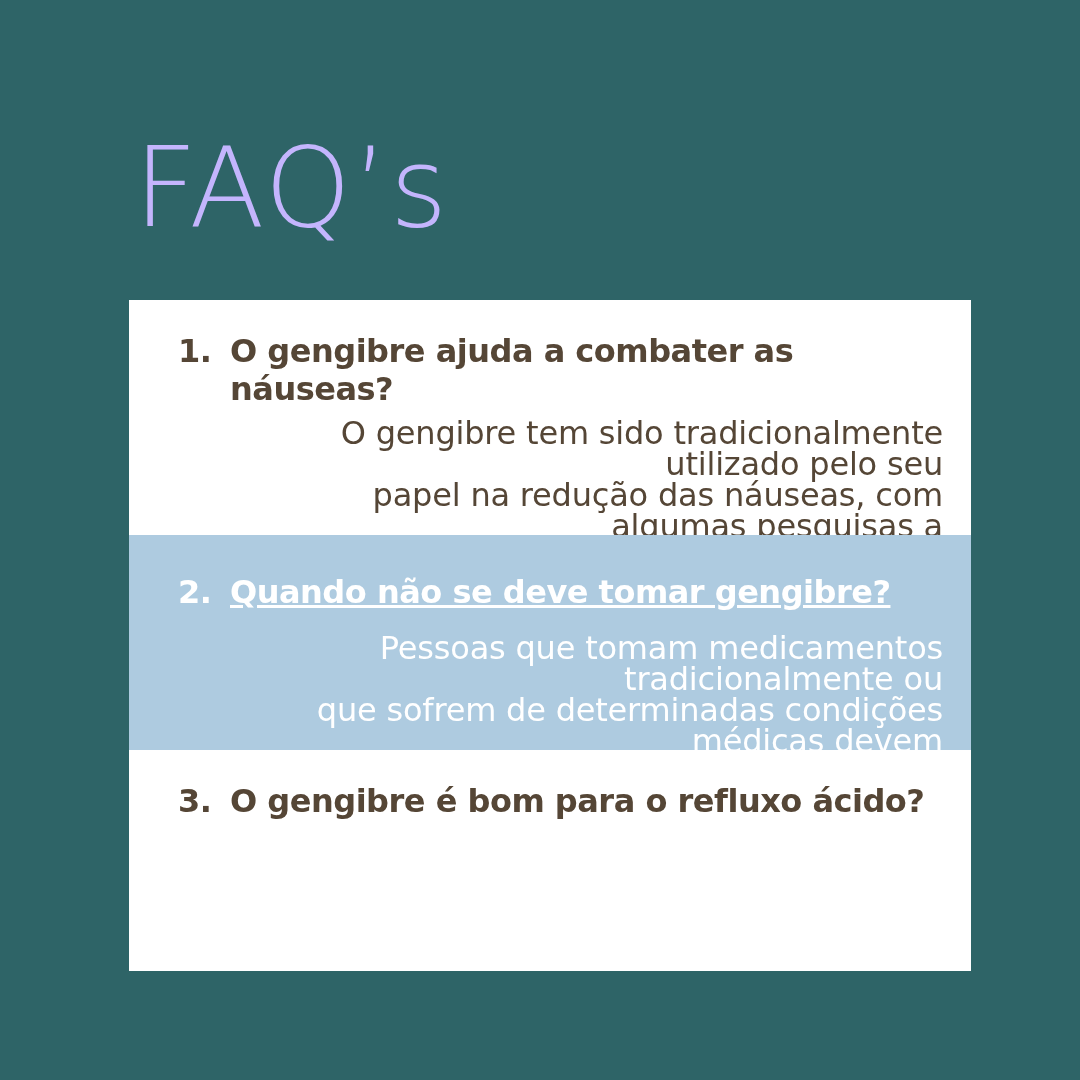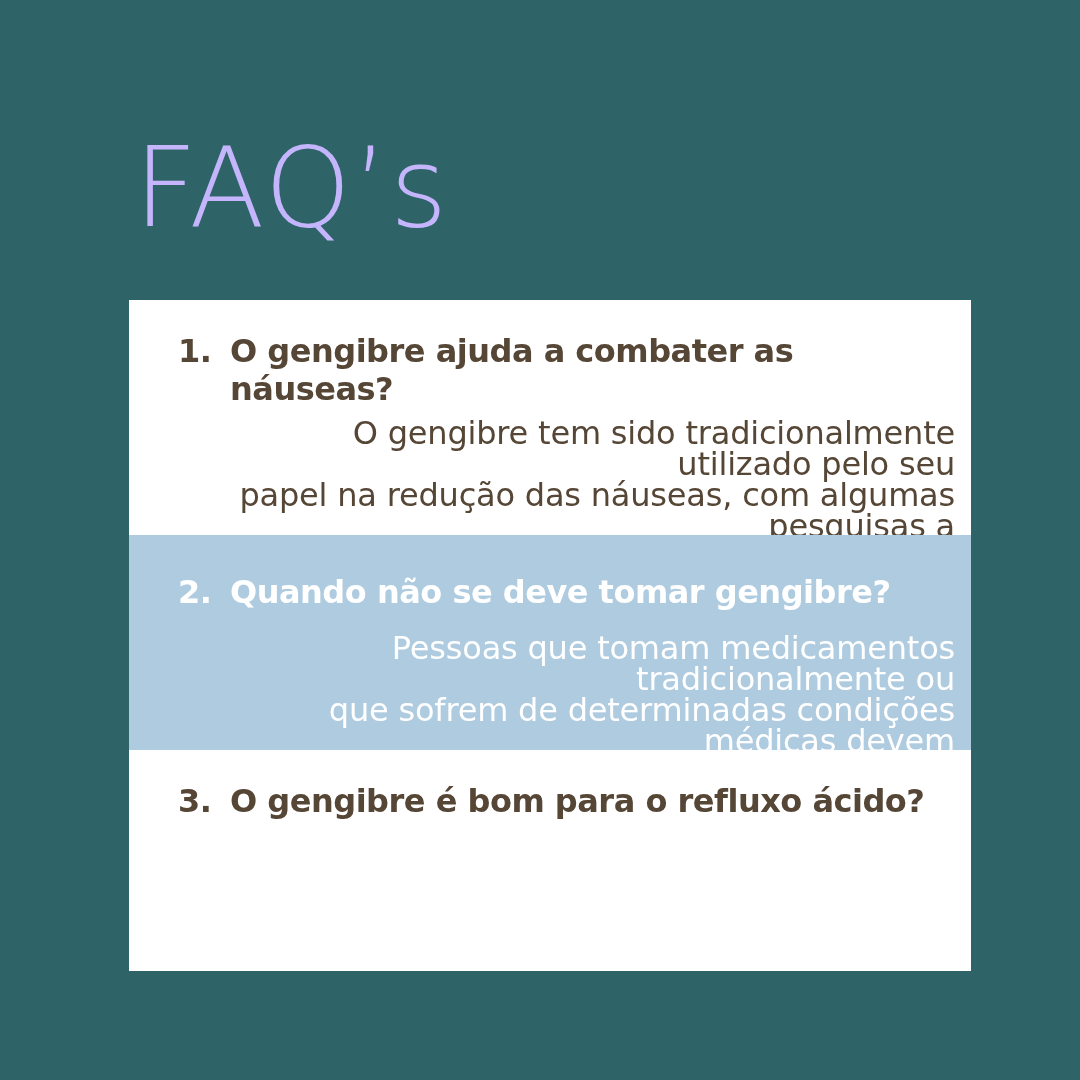--- a/index.html
+++ b/index.html
@@ -41,21 +41,21 @@
   .faq-item .num {
     flex: none;
     width: 52px;
     font-weight: bold;
     font-size: 32px;
     line-height: 38px;
     letter-spacing: -0.5px;
   }
   .faq-item .content {
     flex: 1;
-    padding-right: 16px;
+    padding-right: 28px;
   }
   .question {
     font-weight: bold;
     font-size: 32px;
     line-height: 38px;
     letter-spacing: -0.5px;
     white-space: pre-line;
   }
   .answer {
     font-size: 32px;
@@ -69,21 +69,21 @@
     padding-top: 32px;
     color: #554636;
   }
   .item-1 .question { margin-bottom: 10px; }
   .item-2 {
     height: 215px;
     padding-top: 38px;
     background: #AECBE0;
     color: #FFFFFF;
   }
-  .item-2 .question { margin-bottom: 22px; }
+  .item-2 .question { margin-bottom: 22px; text-decoration: underline; }
   .item-3 {
     height: 221px;
     padding-top: 32px;
     color: #554636;
   }
   .item-3 .question { margin-bottom: 32px; }
 </style>
 </head>
 <body>
 

